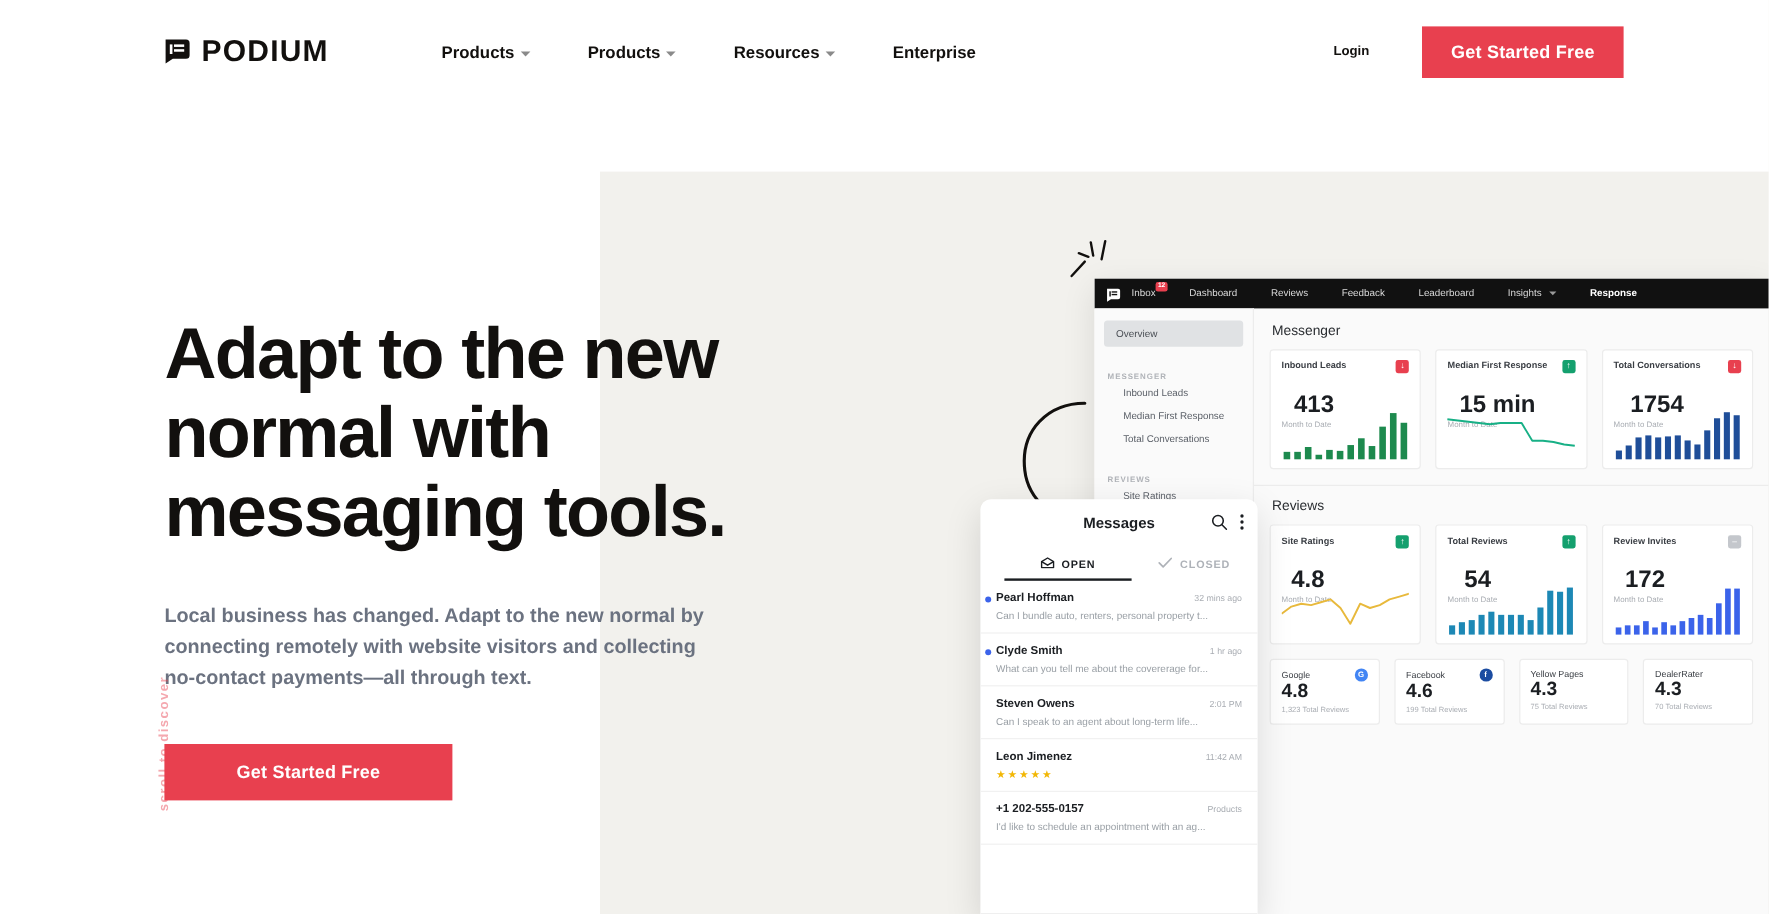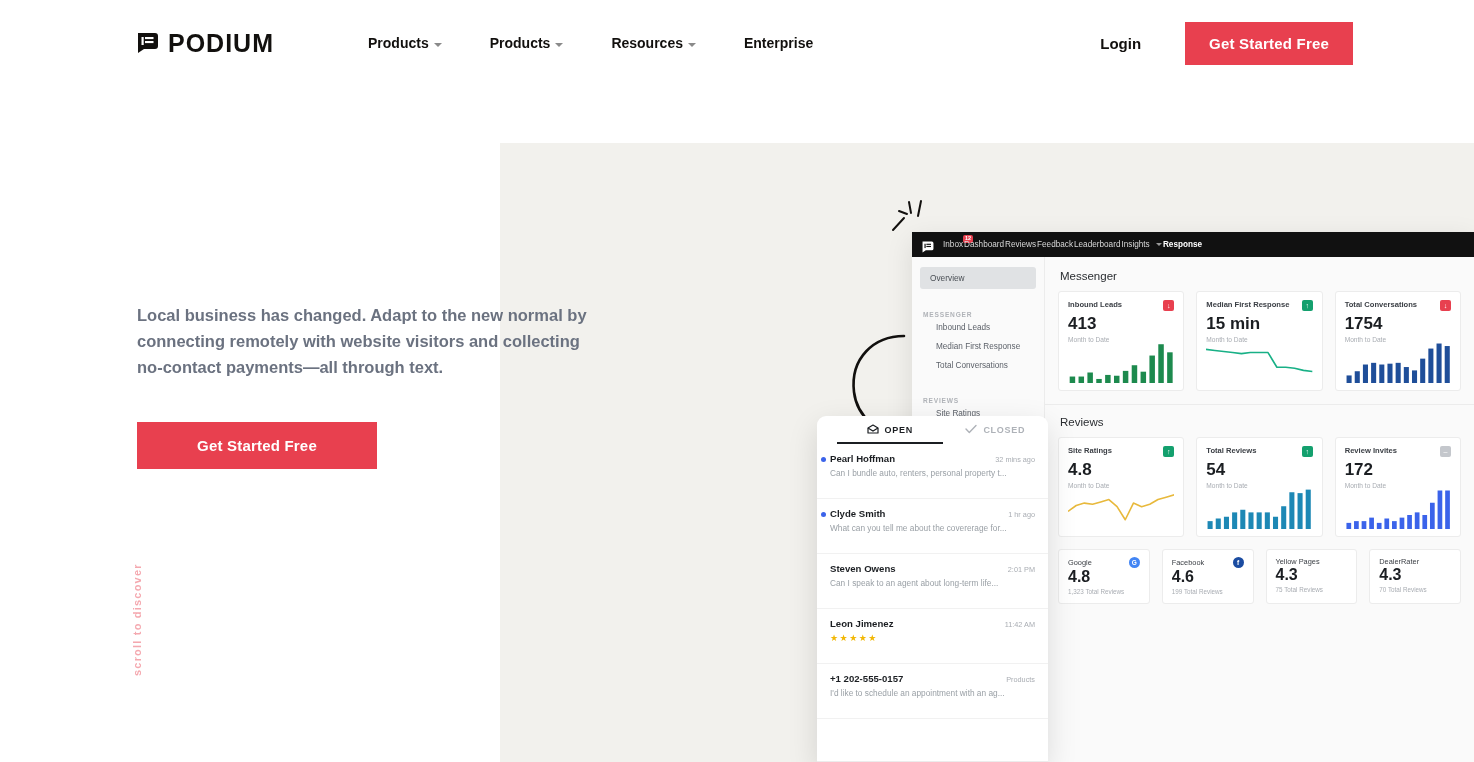--- a/index.html
+++ b/index.html
@@ -43,21 +43,21 @@
     cursor:pointer; white-space:nowrap;
   }
   .caret{
     width:0;height:0;border-left:4px solid transparent;border-right:4px solid transparent;
     border-top:4px solid #8a8a8a; display:inline-block; margin-top:3px;
   }
   .nav-right{
     margin-left:auto; display:flex; align-items:center; gap:0; margin-right:98px;
   }
   .login-link{
-    font-size:15px; font-weight:700; color:#12100e; cursor:pointer; margin-right:44px;
+    font-size:11px; font-weight:700; color:#12100e; cursor:pointer; margin-right:44px;
   }
   .btn-primary{
     background:#e8404f; color:#fff; font-size:15px; font-weight:700;
     border:none; padding:13px 24px; cursor:pointer; letter-spacing:.2px;
   }
 
   
   .hero-copy{ position:absolute; left:137px; top:262px; width:650px; z-index:30; }
   .hero-title{
     font-size:60px; line-height:66px; font-weight:800;
@@ -92,21 +92,21 @@
     background:#fafafa;
     box-shadow:0 8px 26px rgba(0,0,0,.10);
     overflow:hidden; z-index:20;
   }
   .app-topbar{
     height:25px; background:#111111; display:flex; align-items:center;
     padding-left:10px; gap:0;
   }
   .app-logo{ width:12px;height:12px; margin-right:9px; flex:none; }
   .app-nav-item{
-    font-size:8.2px; color:#d9d9d9; margin-right:1px; position:relative; white-space:nowrap;
+    font-size:8.2px; color:#d9d9d9; margin-right:28px; position:relative; white-space:nowrap;
     cursor:pointer;
   }
   .app-nav-item.active{ color:#ffffff; font-weight:700; }
   .app-badge{
     position:absolute; top:-5px; right:-10px;
     background:#e8404f; color:#fff; font-size:5.5px; font-weight:700;
     border-radius:2px; padding:1px 2px; line-height:1;
   }
   .app-caret{
     width:0;height:0;border-left:3px solid transparent;border-right:3px solid transparent;
@@ -134,21 +134,21 @@
   .app-main{ flex:1; padding:11px 13px 0 13px; overflow:hidden; }
   .section-title{ font-size:11.5px; color:#2a2d31; margin:2px 0 9px 2px; }
   .card-row{ display:flex; gap:12px; }
   .card{
     background:#fff; border:1px solid #ececec; border-radius:3px;
     padding:8px 9px 0 9px; flex:1; position:relative; height:100px;
     overflow:hidden;
   }
   .card-head{ display:flex; align-items:flex-start; justify-content:space-between; }
   .card-label{ font-size:7.6px; color:#3a3e44; font-weight:700; }
-  .card-value{ font-size:17px; font-weight:700; color:#1b1e22; margin-top:6px; line-height:1.05; }
+  .card-value{ font-size:20px; font-weight:700; color:#1b1e22; margin-top:18px; line-height:1.05;text-align:center; }
   .card-sub{ font-size:6.6px; color:#a9adb3; margin-top:3px; }
   .trend{
     width:11px;height:11px;border-radius:2px;display:flex;align-items:center;
     justify-content:center; color:#fff; font-size:7px; line-height:1; flex:none;
   }
   .trend.down{ background:#e8404f; }
   .trend.up{ background:#14a06e; }
   .trend.flat{ background:#c4c7cc; }
   .spark{ position:absolute; left:9px; right:9px; bottom:7px; height:42px; }
   .spark svg{ display:block; width:100%; height:100%; }
@@ -189,21 +189,21 @@
     flex:1; display:flex; align-items:center; justify-content:center; gap:6px;
     font-size:9px; font-weight:700; letter-spacing:.7px; color:#aeb2b8;
     cursor:pointer; position:relative;
   }
   .msgs-tab.active{ color:#1b1e22; }
   .msgs-tab.active:after{
     content:""; position:absolute; left:0; right:0; bottom:0; height:2.5px; background:#1b1e22;
   }
   .msgs-tab-sep{ position:absolute; left:0; right:0; bottom:0; height:1px; background:#ececec; }
   .msg-item{
-    padding:9px 13px 20px 13px; border-bottom:1px solid #f1f1f1; position:relative;
+    padding:9px 13px 9px 13px; border-bottom:1px solid #f1f1f1; position:relative;
   }
   .msg-top{ display:flex; align-items:baseline; justify-content:space-between; }
   .msg-name{ font-size:9.6px; font-weight:700; color:#1b1e22; }
   .msg-time{ font-size:7.3px; color:#a9adb3; white-space:nowrap; }
   .msg-prev{ font-size:8.3px; color:#9aa0a6; margin-top:4px; white-space:nowrap; overflow:hidden; }
   .dot{
     position:absolute; left:4px; top:13px; width:5px;height:5px;border-radius:50%;
     background:#3b63ea;
   }
   .stars{ color:#f2b705; font-size:9px; letter-spacing:1.5px; margin-top:4px; }
@@ -245,20 +245,25 @@
     </div>
   </nav>
 
   <div class="nav-right">
     <span class="login-link">Login</span>
     <button class="btn-primary">Get Started Free</button>
   </div>
 </header>
 
 <section class="hero-copy">
+  <h1 class="hero-title">
+    <span>Adapt to the new</span><br>
+    <span>normal with</span><br>
+    <span>messaging tools.</span>
+  </h1>
   <p class="hero-sub">Local business has changed. Adapt to the new normal by connecting remotely with website visitors and collecting no-contact payments—all through text.</p>
   <button class="hero-cta">Get Started Free</button>
 </section>
 <div class="scroll-hint">scroll to discover</div>
 
 <div class="doodle doodle-burst">
   <svg width="50" height="42" viewBox="0 0 50 42">
     <g stroke="#12100e" stroke-width="2" stroke-linecap="round" fill="none">
       <line x1="8" y1="32" x2="19" y2="20"></line>
       <line x1="14" y1="13" x2="22" y2="16"></line>
@@ -509,20 +514,38 @@
           <div class="mini-value">4.3</div>
           <div class="mini-sub">70 Total Reviews</div>
         </div>
       </div>
 
     </main>
   </div>
 </div>
 
 <div class="msgs">
+  <div class="msgs-head">
+    <span class="msgs-title">Messages</span>
+    <span class="msgs-actions">
+      <span>
+        <svg width="14" height="14" viewBox="0 0 14 14">
+            <circle cx="6" cy="6" r="4.4" stroke="#1b1e22" stroke-width="1.3" fill="none"></circle>
+            <line x1="9.3" y1="9.3" x2="13" y2="13" stroke="#1b1e22" stroke-width="1.3" stroke-linecap="round"></line>
+          </svg>
+      </span>
+      <span>
+        <svg width="4" height="14" viewBox="0 0 4 14">
+            <circle cx="2" cy="2" r="1.4" fill="#1b1e22"></circle>
+            <circle cx="2" cy="7" r="1.4" fill="#1b1e22"></circle>
+            <circle cx="2" cy="12" r="1.4" fill="#1b1e22"></circle>
+          </svg>
+      </span>
+    </span>
+  </div>
 
   <div class="msgs-tabs">
     <div class="msgs-tab-sep"></div>
     <div class="msgs-tab active">
       <span>
         <svg width="12" height="10" viewBox="0 0 12 10">
             <path d="M1 9V4l5-3 5 3v5z" fill="none" stroke="#1b1e22" stroke-width="1.2" stroke-linejoin="round"></path>
             <path d="M1 4l5 3 5-3" fill="none" stroke="#1b1e22" stroke-width="1.2"></path>
           </svg>
       </span>

